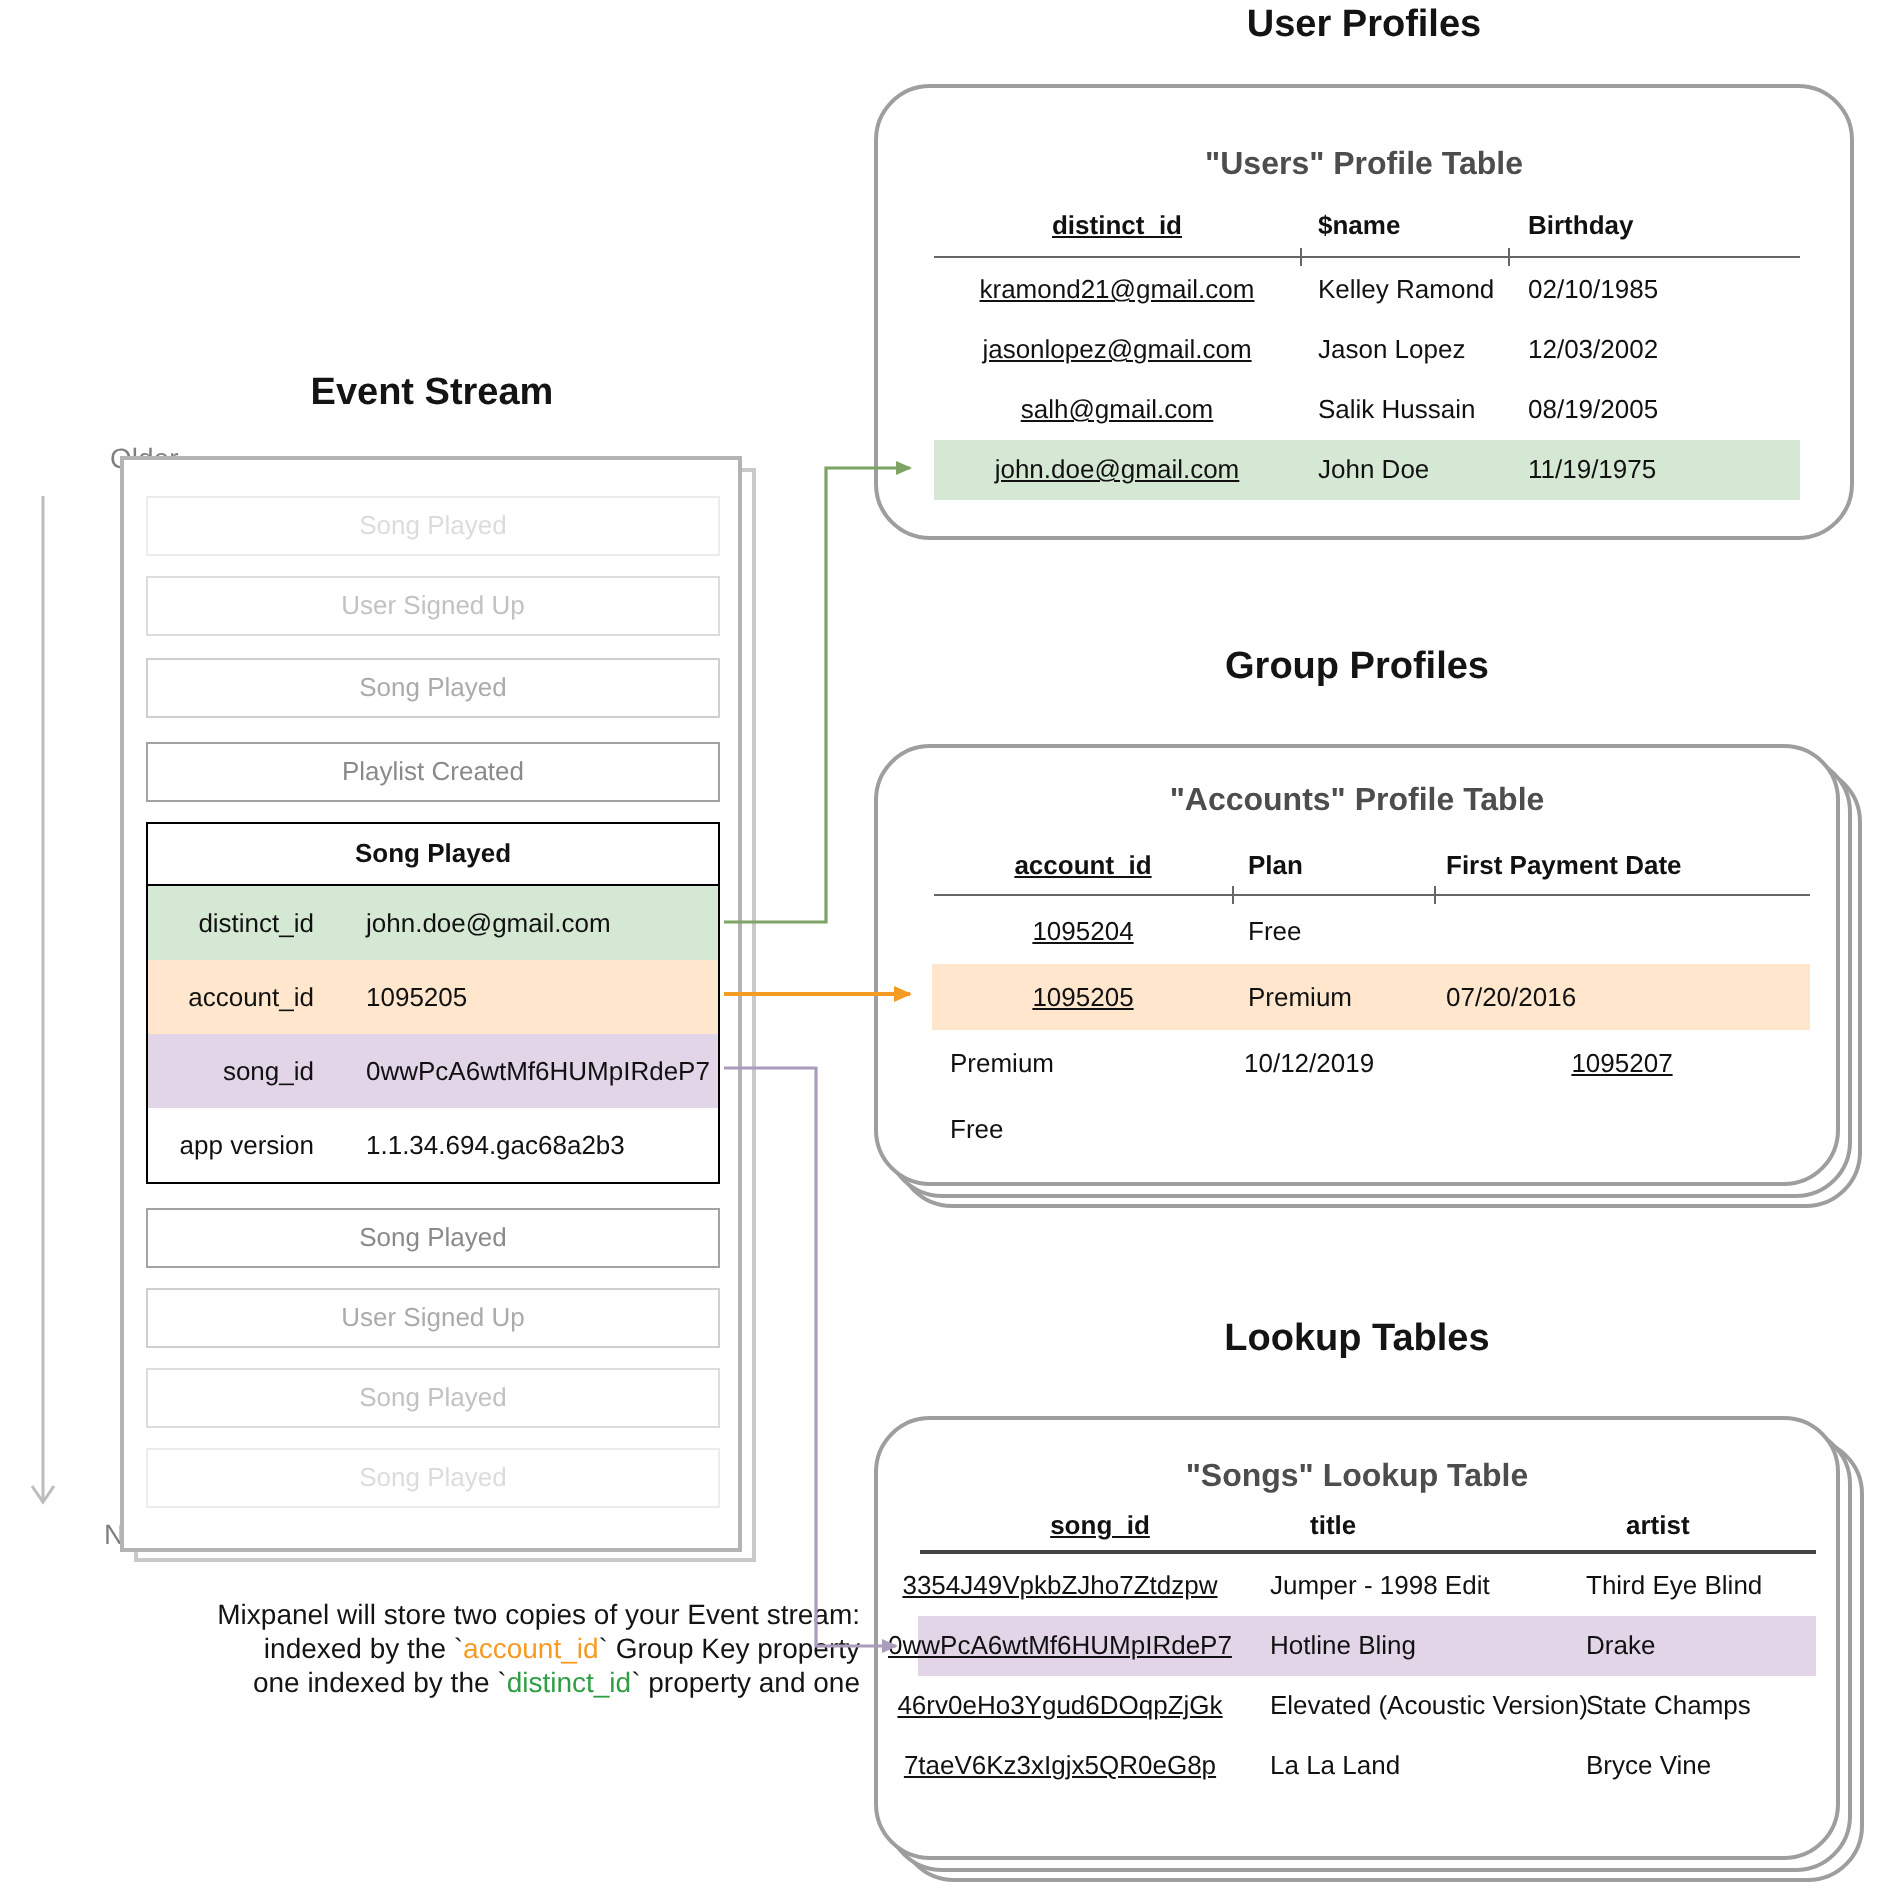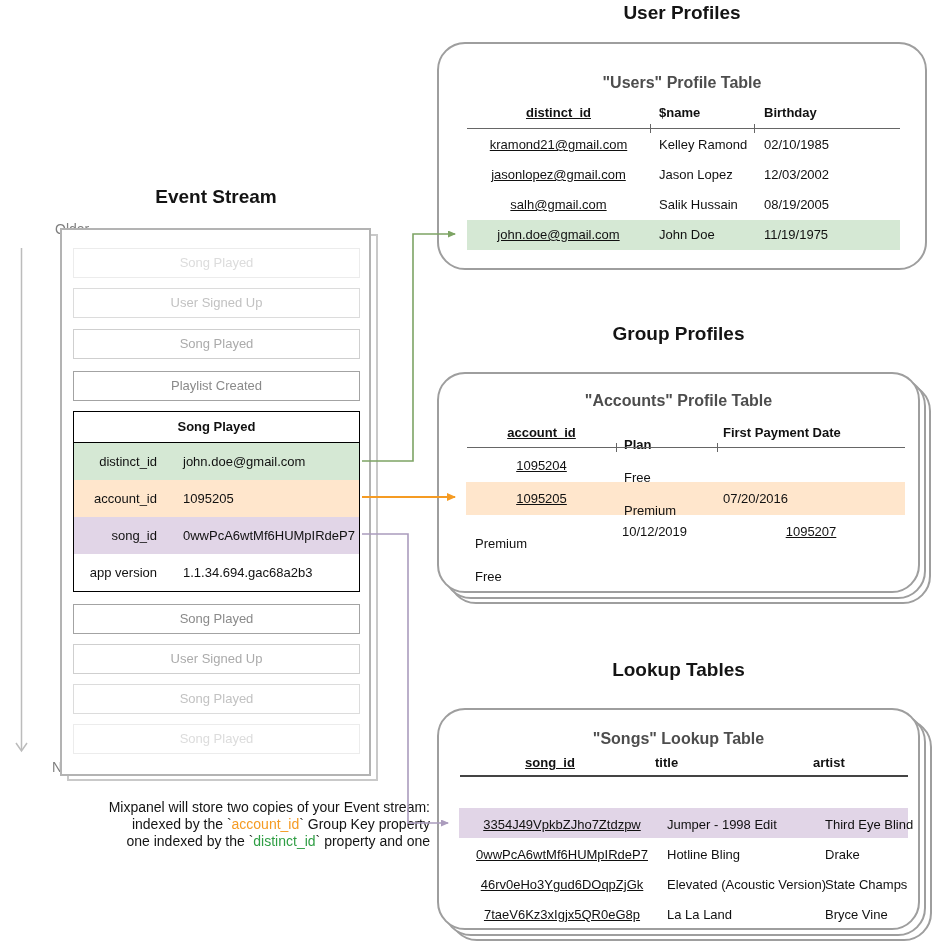--- a/index.html
+++ b/index.html
@@ -14,21 +14,21 @@
   .card,.card-back{position:absolute;box-sizing:border-box;background:#fff;border:2px solid #9e9e9e;border-radius:28px;}
   .card-back{background:#fff;}
   .card-title{position:absolute;box-sizing:border-box;text-align:center;font-weight:bold;font-size:16px;color:#4d4d4d;white-space:nowrap;}
   
   .ptable{position:absolute;display:grid;font-size:13px;white-space:nowrap;}
   .ptable span{display:block;}
   .hdr{font-weight:bold;}
   .c-center{text-align:center;}
   .c-left{text-align:left;}
   .pad-u2{padding-left:9px;} .pad-u3{padding-left:10px;}
-  .pad-a2{padding-left:8px;margin-top:12px;} .pad-a3{padding-left:6px;}
+  .pad-a2{padding-left:8px;} .pad-a3{padding-left:6px;}
   .pad-s2{padding-left:15px;} .pad-s3{padding-left:15px;}
   .uline{text-decoration:underline;}
   .sep{position:absolute;border-top:1px solid #666;}
   .sep-thick{position:absolute;border-top:2px solid #444;}
   .tick{position:absolute;width:1px;height:9px;background:#666;}
   .hl-band{position:absolute;}
   
   .es-box{position:absolute;box-sizing:border-box;background:#fff;border:2px solid #b3b3b3;}
   .ev{position:absolute;box-sizing:border-box;left:73px;width:287px;height:30px;line-height:28px;
       text-align:center;font-size:13px;background:#fff;border:1px solid;}
@@ -161,21 +161,21 @@
 
 <div class="hl-band bg-purple" style="left:459px;top:808px;width:449px;height:30px;"></div>
 
 <div class="ptable hdr" style="left:460px;top:751px;grid-template-columns:180px 158px 110px;grid-auto-rows:24px;line-height:24px;">
   <span class="c-center uline">song_id</span>
   <span class="c-left pad-s2">title</span>
   <span class="c-left pad-s3">artist</span>
 </div>
 <div class="sep-thick" style="left:460px;top:775px;width:448px;"></div>
 
-<div class="ptable" style="left:472px;top:778px;grid-template-columns:180px 158px 110px;grid-auto-rows:30px;line-height:30px;margin-top:32px;">
+<div class="ptable" style="left:440px;top:778px;grid-template-columns:180px 158px 110px;grid-auto-rows:30px;line-height:30px;">
   <span class="c-center uline">3354J49VpkbZJho7Ztdzpw</span>
   <span class="c-left pad-s2">Jumper - 1998 Edit</span>
   <span class="c-left pad-s3">Third Eye Blind</span>
   <span class="c-center uline">0wwPcA6wtMf6HUMpIRdeP7</span>
   <span class="c-left pad-s2">Hotline Bling</span>
   <span class="c-left pad-s3">Drake</span>
   <span class="c-center uline">46rv0eHo3Ygud6DOqpZjGk</span>
   <span class="c-left pad-s2">Elevated (Acoustic Version)</span>
   <span class="c-left pad-s3">State Champs</span>
   <span class="c-center uline">7taeV6Kz3xIgjx5QR0eG8p</span>

